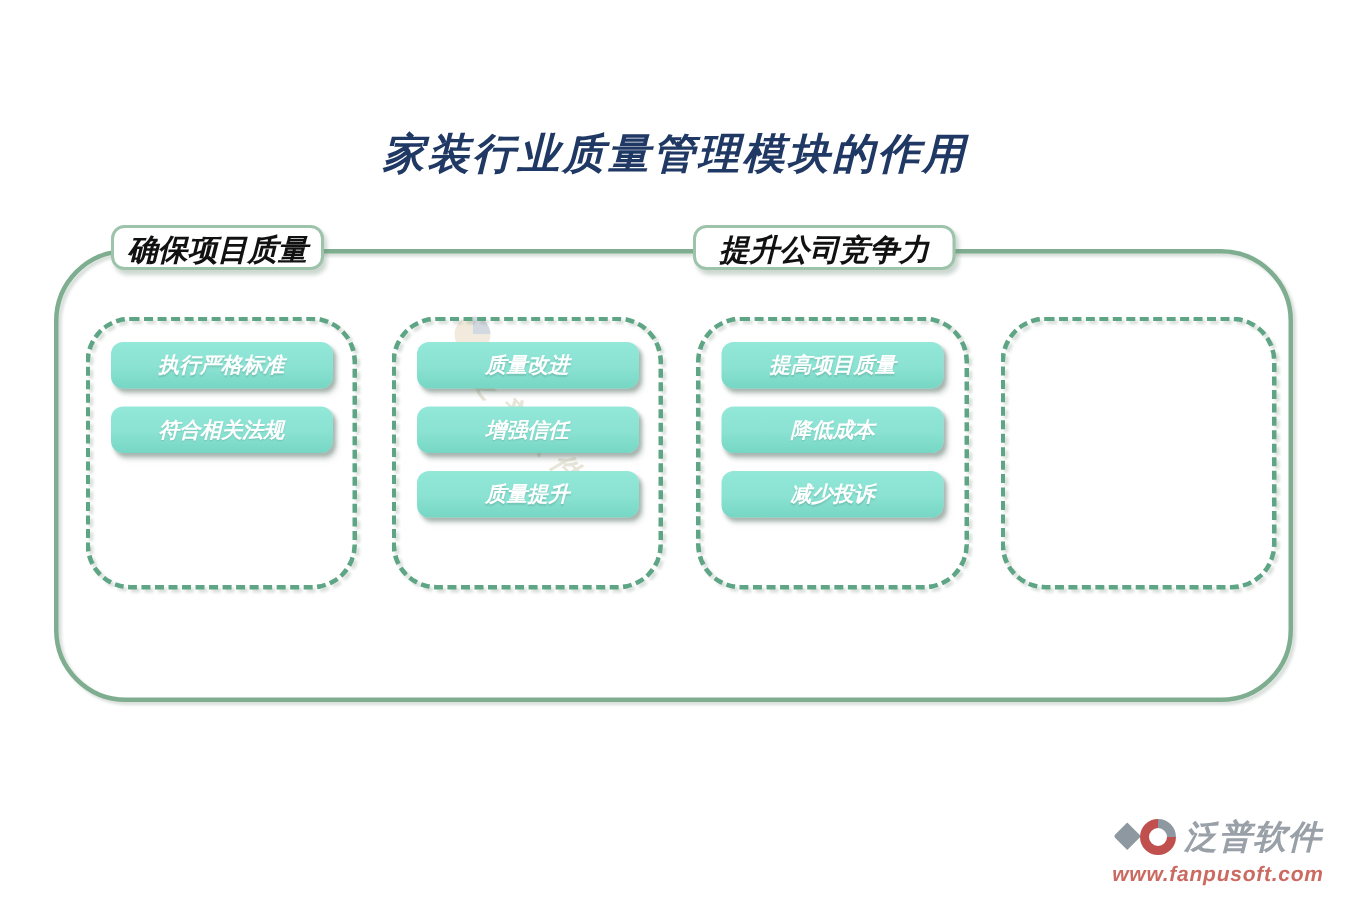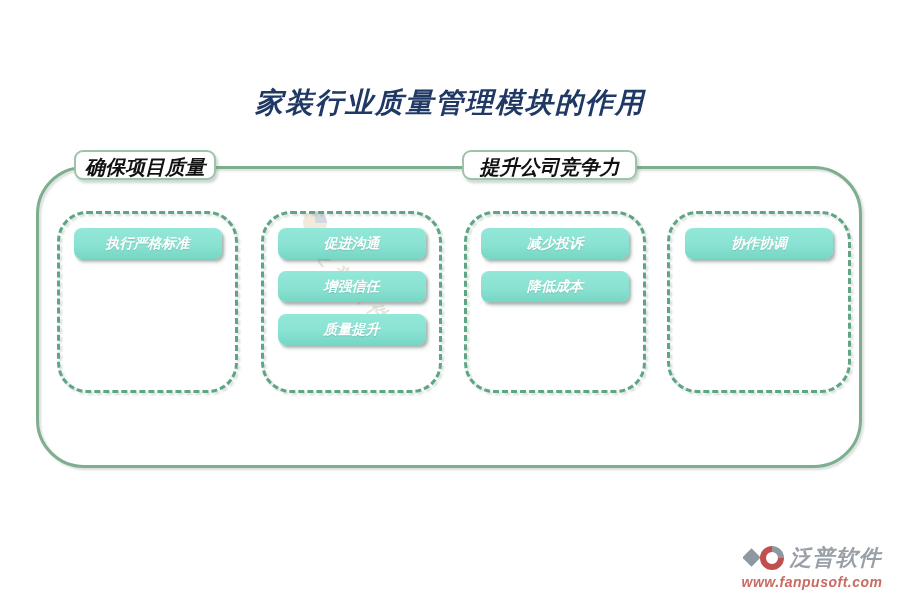--- a/index.html
+++ b/index.html
@@ -84,35 +84,36 @@
       <path d="M27,13 A12,12 0 1 1 15,1 L15,13 Z" fill="#D8C49A"></path>
     </svg>
     <span class="wm-text">泛普软件</span>
   </div>
 
   <div class="hdr h1">确保项目质量</div>
   <div class="hdr h3">提升公司竞争力</div>
 
   <div class="dashed c1">
     <div class="pill">执行严格标准</div>
+    <div class="pill">符合相关法规</div>
   </div>
 
   <div class="dashed c2">
-    <div class="pill">促进沟通</div>
+    <div class="pill">质量改进</div>
     <div class="pill">增强信任</div>
     <div class="pill">质量提升</div>
   </div>
 
   <div class="dashed c3">
+    <div class="pill">提高项目质量</div>
+    <div class="pill">降低成本</div>
     <div class="pill">减少投诉</div>
-    <div class="pill">降低成本</div>
   </div>
 
   <div class="dashed c4">
-    <div class="pill">协作协调</div>
   </div>
 
   <div class="brand">
     <div class="row">
       <svg width="44" height="32" viewBox="0 0 44 32">
         <rect x="2" y="9" width="13" height="13" transform="rotate(45 8.5 15.5)" fill="#8D98A0"></rect>
         <path d="M29,4 A12,12 0 0 1 41,16 L35,16 A6,6 0 0 0 29,10 Z" fill="#8D98A0"></path>
         <path d="M29,4 A12,12 0 1 0 41,16 L35,16 A6,6 0 1 1 29,10 Z" fill="#C0504D"></path>
       </svg>
       <span class="brand-text">泛普软件</span>

